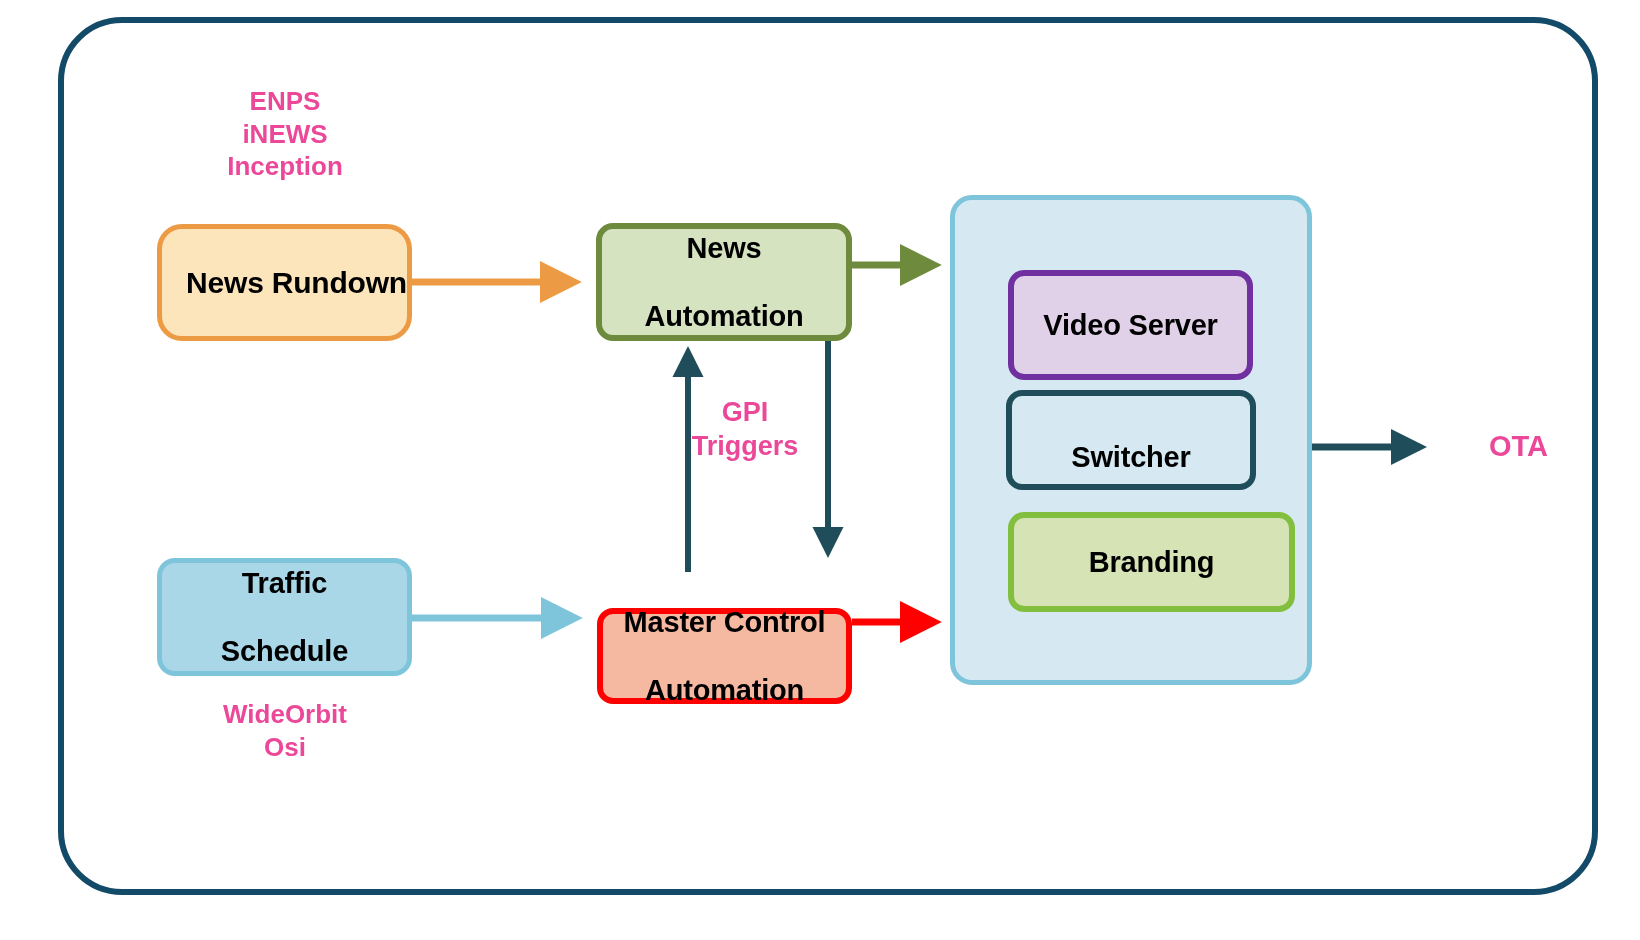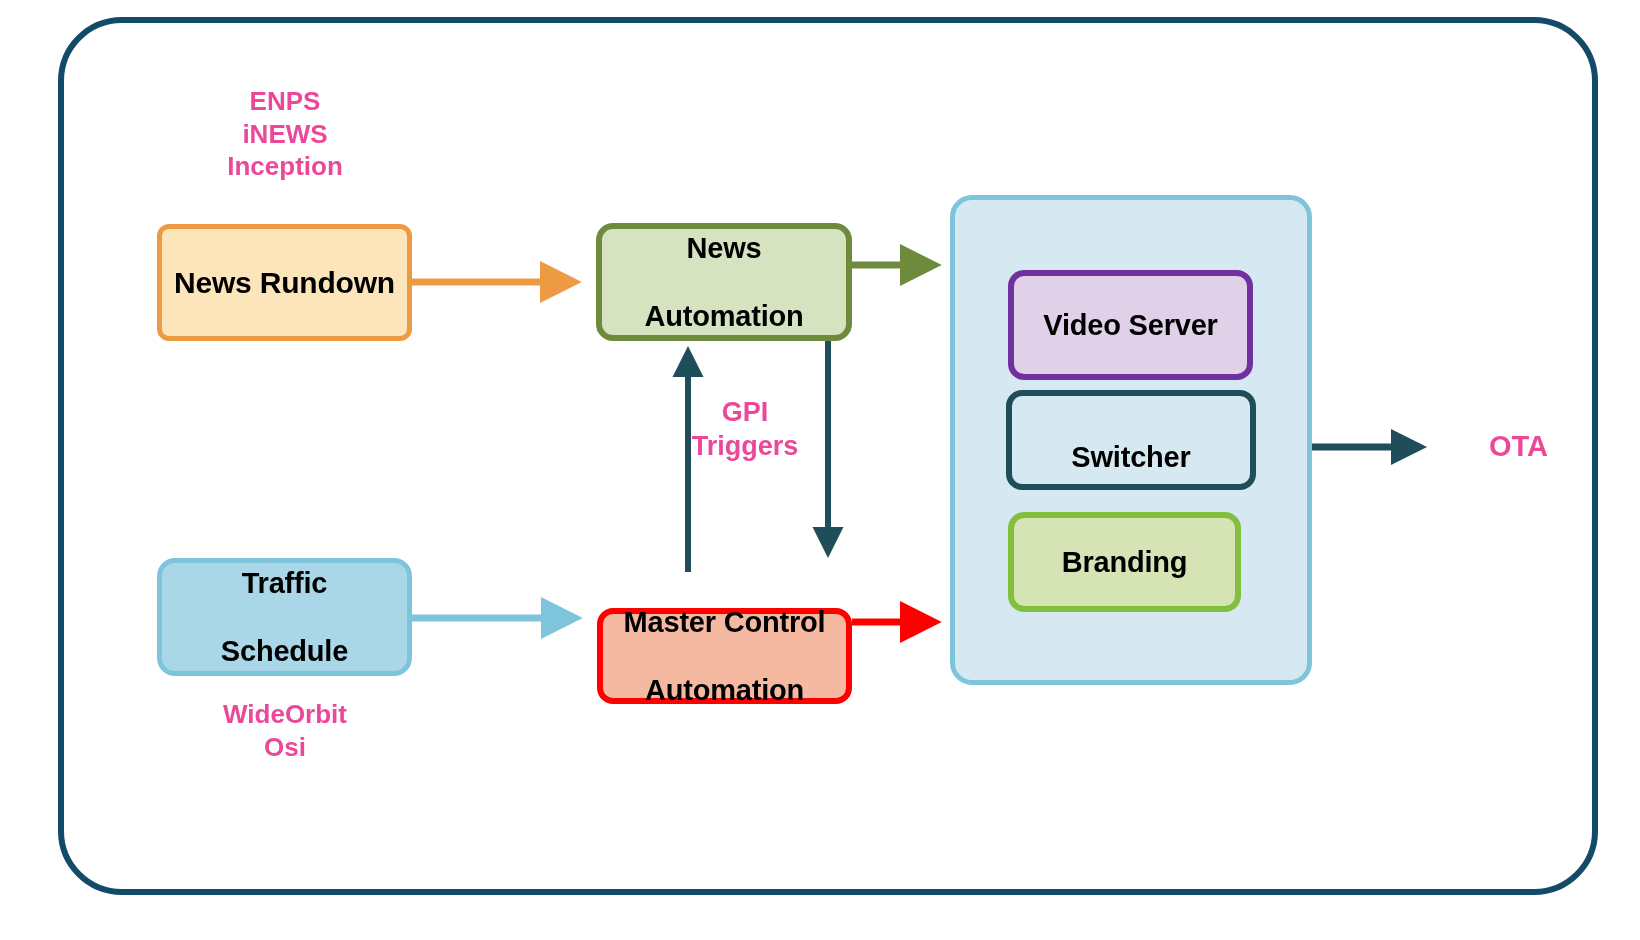--- a/index.html
+++ b/index.html
@@ -19,22 +19,23 @@
     position:absolute;box-sizing:border-box;
     display:flex;align-items:center;justify-content:center;
     text-align:center;font-weight:bold;color:#000;
     line-height:1.18;letter-spacing:-0.2px;
   }
   .node span{display:block;width:100%;}
 
   
   .n-news-rundown{
     left:157px;top:224px;width:255px;height:117px;
-    background:#FCE5BB;border:5px solid #ED9A44;border-radius:12px;
+    background:#FCE5BB;border:5px solid #ED9A44;border-radius:25px;
     font-size:30px;
+    text-align:right;
   }
   
   .n-news-automation{
     left:596px;top:223px;width:256px;height:118px;
     background:#D6E3C1;border:6px solid #6E8B3D;border-radius:17px;
     font-size:29px;
   }
   
   .n-traffic-schedule{
     left:157px;top:558px;width:255px;height:118px;
@@ -59,21 +60,21 @@
     left:1008px;top:270px;width:245px;height:110px;
     background:#E0D1E9;border:6px solid #7030A0;border-radius:16px;
     font-size:29px;
   }
   .n-router-switcher{
     left:1006px;top:390px;width:250px;height:100px;
     background:#D6E9F2;border:6px solid #1F4E5A;border-radius:16px;
     font-size:29px;
   }
   .n-branding{
-    left:1008px;top:512px;width:233px;height:100px;
+    left:1008px;top:512px;width:287px;height:100px;
     background:#D6E3B5;border:6px solid #83BF3F;border-radius:16px;
     font-size:29px;
   }
 
   
   .free-label{
     position:absolute;font-weight:bold;color:#ec4899;text-align:center;
     line-height:1.25;
   }
   .lbl-top-sources{left:155px;top:85px;width:260px;font-size:26px;}

